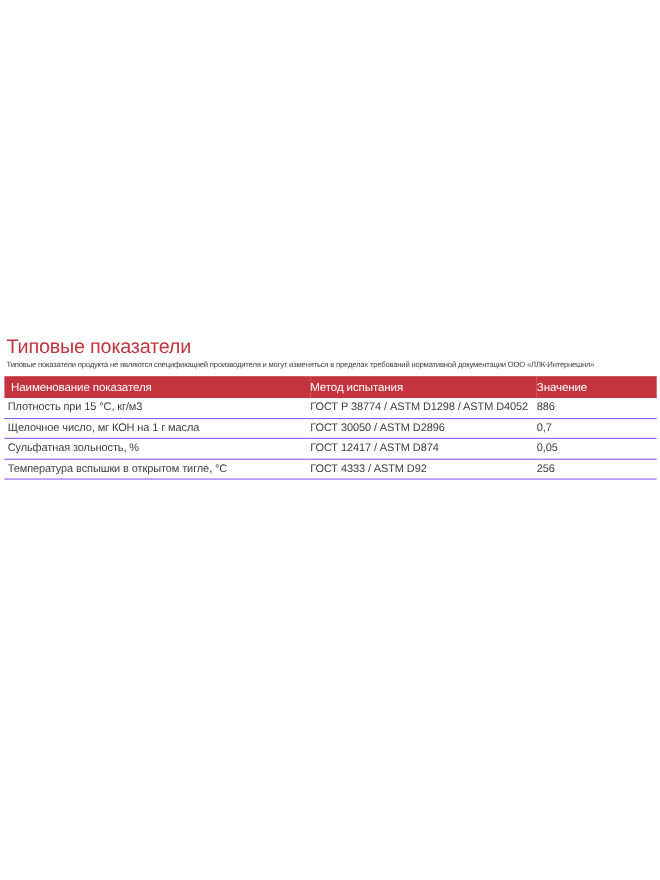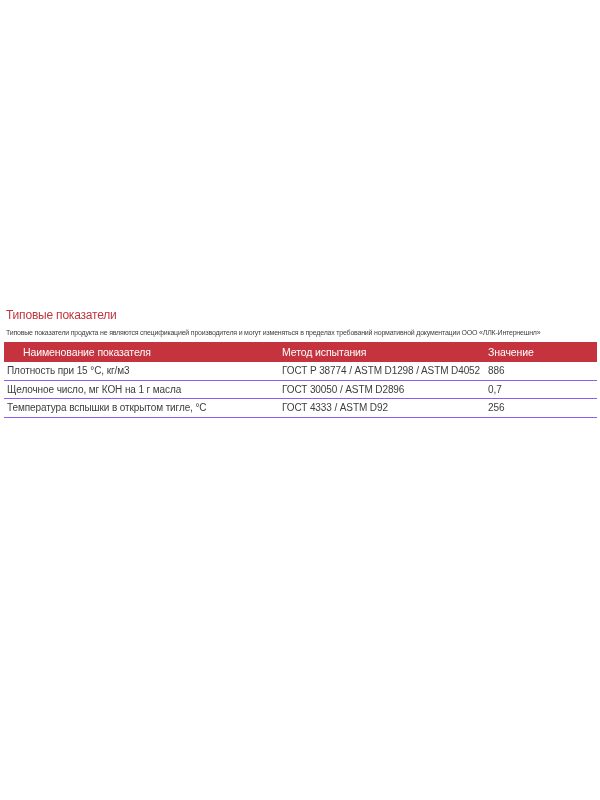--- a/index.html
+++ b/index.html
@@ -5,21 +5,21 @@
   html,body{margin:0;padding:0;background:#ffffff;}
   body{
     width:600px;height:800px;position:relative;overflow:hidden;
     font-family:"Liberation Sans","DejaVu Sans",sans-serif;
     -webkit-font-smoothing:antialiased;
   }
   .sheet{position:absolute;inset:0;background:#ffffff;}
 
   .section-title{
     position:absolute;left:6px;top:308px;
-    font-size:12px;line-height:14px;letter-spacing:-0.2px;
+    font-size:18px;line-height:14px;letter-spacing:-0.2px;
     color:#c0353e;font-weight:400;white-space:nowrap;
   }
   .disclaimer{
     position:absolute;left:6px;top:329px;
     font-size:7px;line-height:8px;letter-spacing:-0.2px;
     color:#3f3f3f;white-space:nowrap;
   }
 
   table.spec{
     position:absolute;left:4px;top:342px;width:593px;
@@ -27,21 +27,21 @@
   }
   table.spec col.c1{width:278px;}
   table.spec col.c2{width:206px;}
   table.spec col.c3{width:109px;}
 
   table.spec thead th{
     background:#c4333e;color:#ffffff;
     font-size:10.5px;font-weight:400;letter-spacing:-0.1px;
     height:20px;padding:0;text-align:left;vertical-align:middle;
   }
-  table.spec thead th.h1{padding-left:19px;}
+  table.spec thead th.h1{padding-left:6px;}
   table.spec thead th.h3{text-align:left;}
 
   table.spec tbody td{
     font-size:10px;color:#3d3d3d;letter-spacing:-0.1px;
     height:17.5px;padding:0;vertical-align:middle;
     border-bottom:1px solid #8b5cf6;background:#ffffff;
     white-space:nowrap;overflow:hidden;
   }
   table.spec tbody td.name{padding-left:3px;}
   table.spec tbody td.value{text-align:left;}
@@ -73,20 +73,25 @@
       <td class="name">Плотность при 15 °С, кг/м3</td>
       <td class="method">ГОСТ Р 38774 / ASTM D1298 / ASTM D4052</td>
       <td class="value">886</td>
     </tr>
         <tr>
       <td class="name">Щелочное число, мг КОН на 1 г масла</td>
       <td class="method">ГОСТ 30050 / ASTM D2896</td>
       <td class="value">0,7</td>
     </tr>
         <tr>
+      <td class="name">Сульфатная зольность, %</td>
+      <td class="method">ГОСТ 12417 / ASTM D874</td>
+      <td class="value">0,05</td>
+    </tr>
+        <tr>
       <td class="name">Температура вспышки в открытом тигле, °С</td>
       <td class="method">ГОСТ 4333 / ASTM D92</td>
       <td class="value">256</td>
     </tr>
       </tbody>
   </table>
 
 </div>
 
 </body></html>

